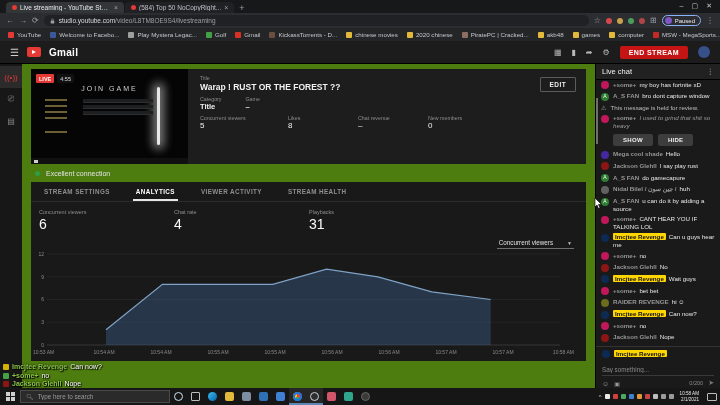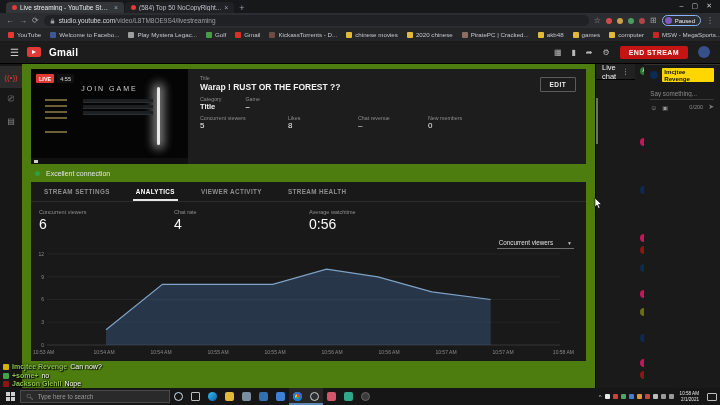--- a/index.html
+++ b/index.html
@@ -44,21 +44,21 @@
   .end-stream { background:#c41414; color:#fff; font-size:7px; font-weight:bold; letter-spacing:.4px;
     padding:3px 9px; border-radius:2px; border:none; }
   .avatar-hdr { width:12px; height:12px; border-radius:50%; background:#36508a; }
 
   
   .content { display:flex; height:325px; }
   .mini-sidebar { width:22px; background:#171717; display:flex; flex-direction:column; align-items:center; padding-top:2px; }
   .ms-item { width:22px; height:22px; display:flex; align-items:center; justify-content:center; font-size:8px; color:#8f8f8f; }
   .ms-item.active { background:#2b2b2b; color:#e53935; }
   .main { flex:1; padding:5px 9px 0 9px; background:#4d7c0f; min-width:0; }
-  .chat-panel { width:125px; background:#1a1a1a; border-left:1px solid #000; display:flex; flex-direction:row; position:relative; }
+  .chat-panel { width:125px; background:#1a1a1a; border-left:1px solid #000; display:flex; flex-direction:column; position:relative; }
 
   
   .top-card { display:flex; background:#1d1d1d; height:95px; }
   .vid { width:157px; height:95px; background:#050505; position:relative; overflow:hidden; flex:0 0 auto; }
   .vid-light { position:absolute; right:28px; top:18px; width:3px; height:58px; background:#e8e8e8;
     box-shadow:0 0 10px 4px rgba(230,230,230,.55); border-radius:2px; }
   .join-game { position:absolute; top:16px; left:0; right:0; text-align:center; color:#cfcfcf; font-size:7px; letter-spacing:2px; }
   .srv-row { position:absolute; left:52px; width:70px; height:4px; background:#1d1f21; border-bottom:1px solid #2c2e30; }
   .menu-line { position:absolute; left:14px; width:22px; height:2px; background:#6b6134; }
   .vid-badges { position:absolute; top:5px; left:5px; display:flex; gap:3px; align-items:center; }
@@ -355,22 +355,22 @@
       <div class="metrics" id="metrics-row">
           <div class="metric">
             <div class="m-label">Concurrent viewers</div>
             <div class="m-value">6</div>
           </div>
           <div class="metric">
             <div class="m-label">Chat rate</div>
             <div class="m-value">4</div>
           </div>
           <div class="metric">
-            <div class="m-label">Average watchtime</div>
-            <div class="m-value">0:56</div>
+            <div class="m-label">Playbacks</div>
+            <div class="m-value">31</div>
           </div>
         </div>
       <div class="chart-head">
         <span class="chart-select">
           <span>Concurrent viewers</span>
           <span class="car">▼</span>
         </span>
       </div>
       <svg id="cv-chart" viewBox="0 0 545 108" width="545" height="108">
           <line x1="16" y1="96" x2="529" y2="96" stroke="#4a4a4a" stroke-width="0.6"></line>

